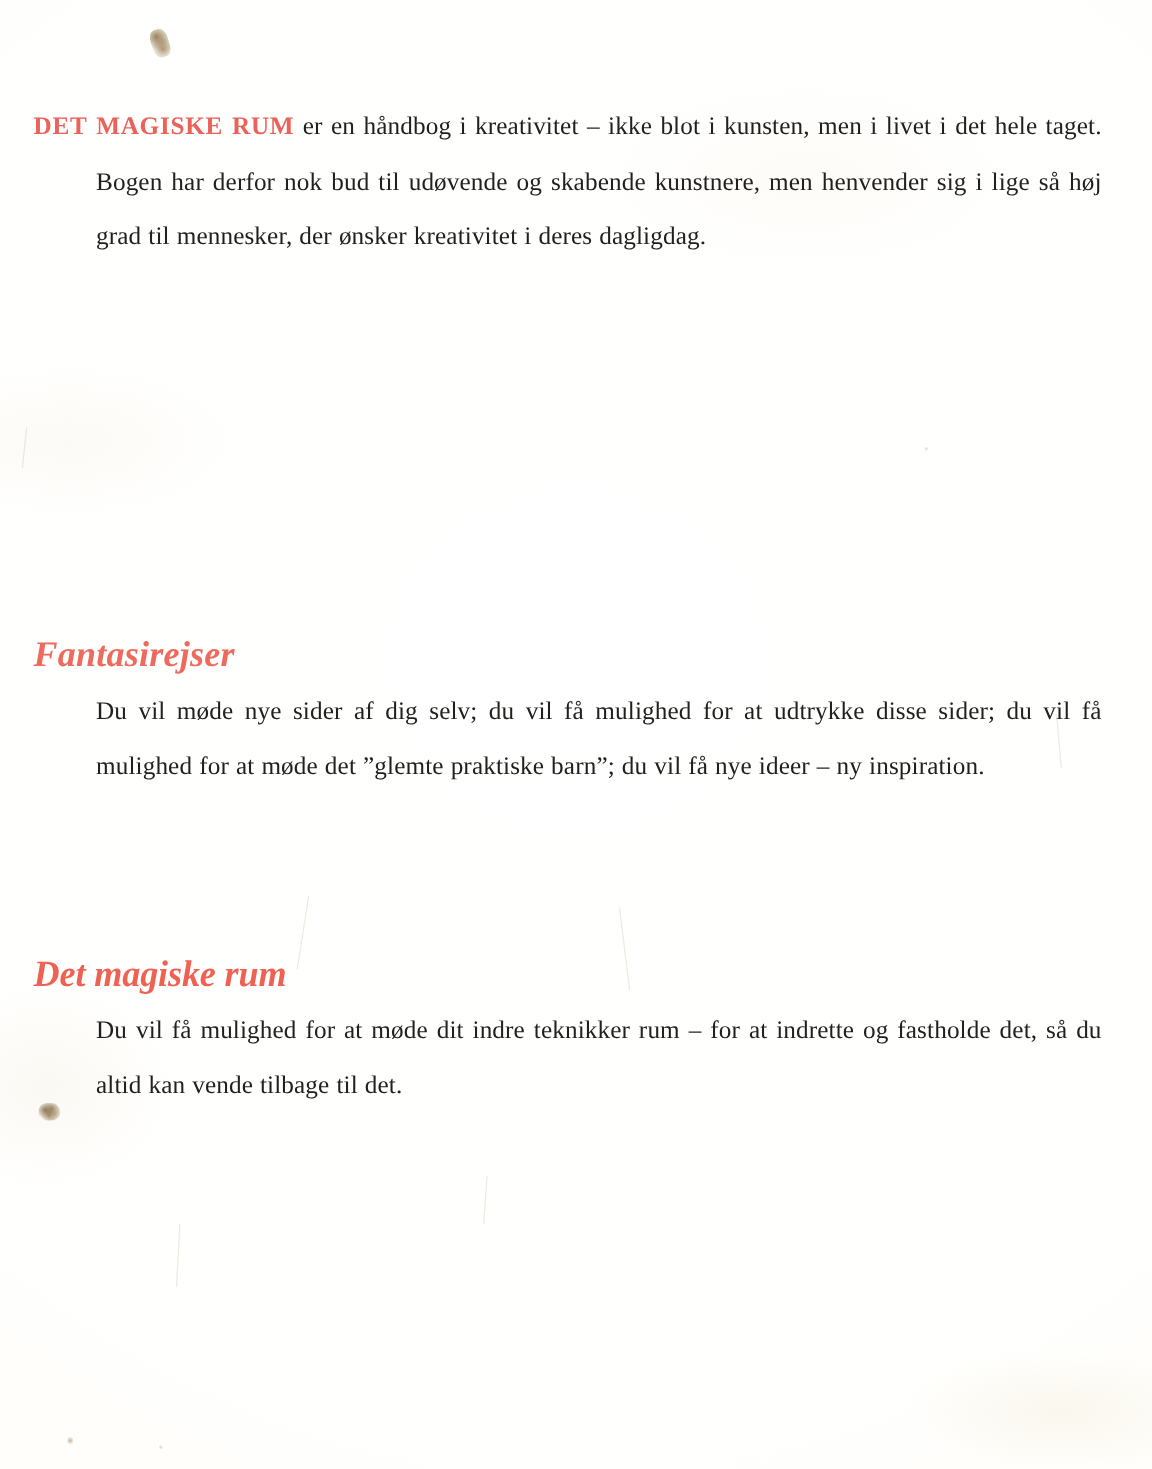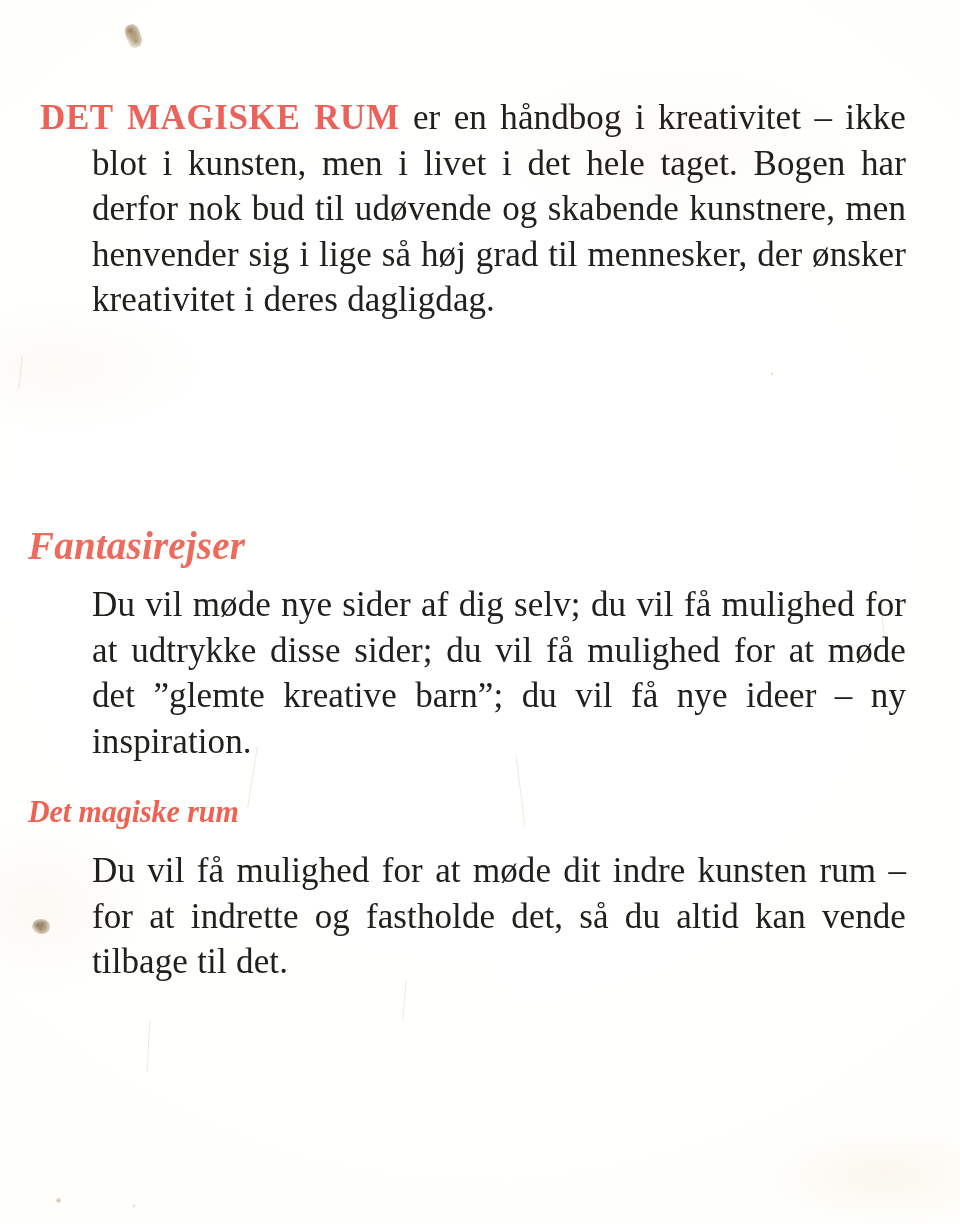--- a/index.html
+++ b/index.html
@@ -43,23 +43,23 @@
   
   .column {
     position: absolute;
     left: 28px;
     top: 0;
     width: 890px;
     height: 1224px;
   }
 
   .para {
-    margin: 12px;
+    margin: 0;
     color: #22201e;
-    font-size: 35px;
+    font-size: 21px;
     line-height: 45.6px;
     text-align: justify;
     text-justify: inter-word;
     letter-spacing: 0.1px;
     word-spacing: 0.5px;
   }
 
   
   .para.indented {
     padding-left: 52px;
@@ -78,21 +78,21 @@
 
   .lead-title {
     color: #ea6259;
     font-weight: 700;
     letter-spacing: 0.6px;
   }
 
   .heading {
     margin: 0;
     color: #ee6a5d;
-    font-size: 39px;
+    font-size: 30px;
     line-height: 40px;
     font-weight: 700;
     font-style: italic;
     letter-spacing: 0.2px;
   }
 
   .heading.slab {
     
     color: #ef6253;
     font-size: 31px;
@@ -176,29 +176,29 @@
     <div class="blk-p1">
       <p class="para hanging"><span class="lead-title">DET MAGISKE RUM</span><span> er en håndbog i kreativitet – ikke blot i kunsten, men i livet i det hele taget. Bogen har derfor nok bud til udøvende og skabende kunstnere, men henvender sig i lige så høj grad til mennesker, der ønsker kreativitet i deres dagligdag.</span></p>
     </div>
 
 
     <div class="blk-h1">
       <h2 class="heading">Fantasirejser</h2>
     </div>
 
     <div class="blk-p3">
-      <p class="para indented">Du vil møde nye sider af dig selv; du vil få mulighed for at udtrykke disse sider; du vil få mulighed for at møde det ”glemte kreative barn”; du vil få nye ideer – ny inspiration.</p>
+      <p class="para indented">Du vil møde nye sider af dig selv; du vil få mulighed for at udtrykke disse sider; du vil få mulighed for at møde det ”glemte praktiske barn”; du vil få nye ideer – ny inspiration.</p>
     </div>
 
     <div class="blk-h2">
       <h2 class="heading slab">Det magiske rum</h2>
     </div>
 
     <div class="blk-p4">
-      <p class="para indented">Du vil få mulighed for at møde dit indre kunsten rum – for at indrette og fastholde det, så du altid kan vende tilbage til det.</p>
+      <p class="para indented">Du vil få mulighed for at møde dit indre teknikker rum – for at indrette og fastholde det, så du altid kan vende tilbage til det.</p>
     </div>
 
 
   </div>
 
   <span class="speck speck-top"></span>
   <span class="speck speck-left"></span>
   <span class="speck speck-tiny-1"></span>
   <span class="speck speck-tiny-2"></span>
   <span class="speck speck-tiny-3"></span>

